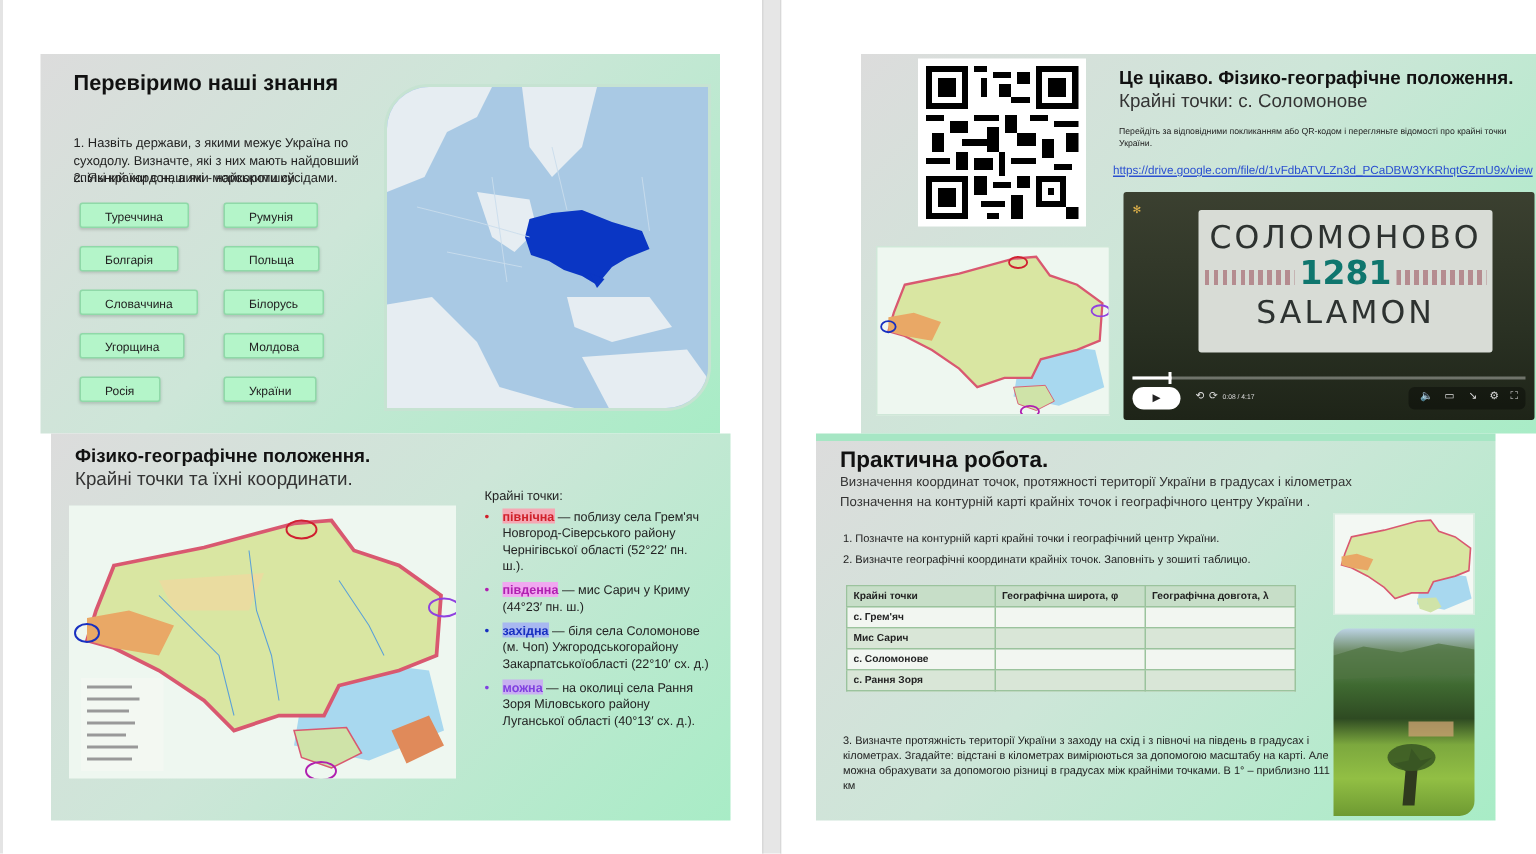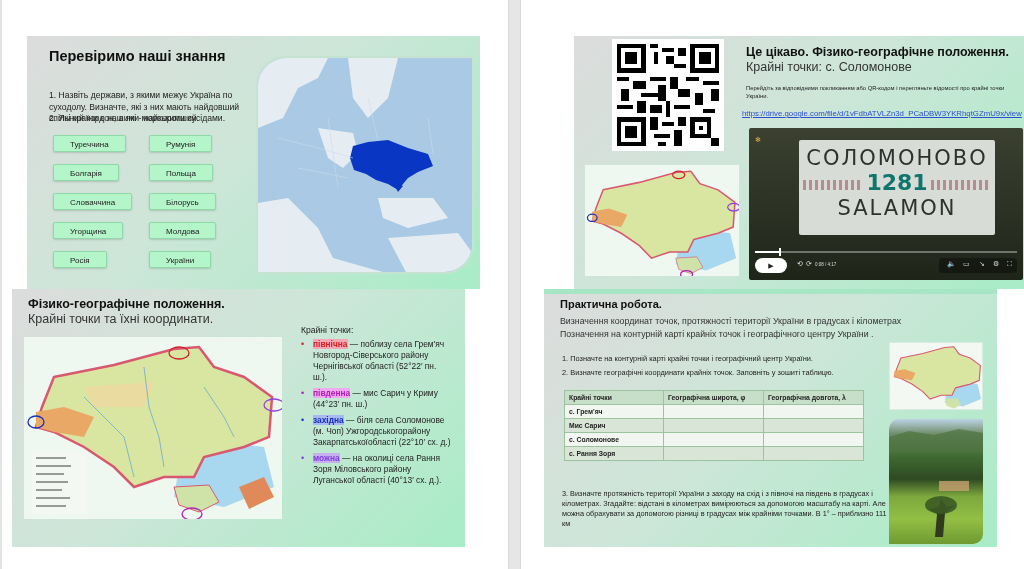--- a/index.html
+++ b/index.html
@@ -3,21 +3,21 @@
 <meta charset="utf-8">
 <style>
   * { box-sizing: border-box; margin: 0; padding: 0; }
   html, body { width: 1024px; height: 569px; overflow: hidden; background: #ffffff; font-family: "Liberation Sans", "DejaVu Sans", sans-serif; }
   .page { position: absolute; top: 0; height: 569px; background: #ffffff; }
   .page-left { left: 0; width: 508px; border-left: 2px solid #e4e4e4; }
   .page-right { left: 521px; width: 503px; }
   .gutter-bar { position: absolute; left: 508px; top: 0; width: 13px; height: 569px; background: #e6e6e6; border-left: 1px solid #d8d8d8; border-right: 1px solid #d8d8d8; }
   .slide { position: absolute; overflow: hidden; background: linear-gradient(135deg, #dcdcdc 0%, #cde6d8 45%, #a8ecc6 100%); }
   .s1 { left: 27px; top: 36px; width: 453px; height: 253px; }
-  .s2 { left: 12px; top: 289px; width: 453px; height: 258px; padding-left: 28px; }
+  .s2 { left: 34px; top: 289px; width: 453px; height: 258px; padding-left: 28px; }
   .s3 { left: 544px; top: 36px; width: 453px; height: 253px; margin-left: 30px; }
   .s4 { left: 544px; top: 289px; width: 453px; height: 258px; border-top: 5px solid #a6e6c4; }
   .title { font-weight: bold; color: #111; }
   .subtitle { color: #333; }
   .txt { color: #222; font-size: 8.6px; line-height: 11.5px; }
   
   .s1 .title { position: absolute; left: 22px; top: 12px; font-size: 14.5px; }
   .s1 .q { position: absolute; left: 22px; width: 210px; }
   .s1 .q1 { top: 54px; }
   .s1 .q2 { top: 77px; }
@@ -49,21 +49,21 @@
   .vprogress { position: absolute; left: 6px; bottom: 27px; width: 262px; height: 2px; background: rgba(255,255,255,0.35); }
   .vprogress .fill { width: 26px; height: 2px; background: #fff; }
   .vprogress .knob { position: absolute; left: 24px; top: -3px; width: 2px; height: 8px; background: #fff; }
   .vcontrols { position: absolute; left: 6px; bottom: 6px; width: 262px; height: 16px; }
   .vplay { position: absolute; left: 0; top: 0; width: 32px; height: 15px; border-radius: 8px; background: #fff; color: #222; font-size: 7px; text-align: center; line-height: 15px; }
   .vic { position: absolute; top: 2px; font-size: 7px; color: #ddd; }
   .vtime { position: absolute; left: 60px; top: 4px; font-size: 4.5px; color: #ddd; }
   .vright { position: absolute; right: 0; top: 0; width: 78px; height: 15px; background: rgba(0,0,0,0.35); border-radius: 4px; }
   .rlogo { position: absolute; left: 6px; top: 8px; width: 18px; height: 14px; color: #e0b24a; font-size: 7px; }
   
-  .s4 .title { position: absolute; left: 16px; top: 4px; font-size: 11px; }
+  .s4 .title { position: absolute; left: 16px; top: 4px; font-size: 15px; }
   .s4 .sub { position: absolute; left: 16px; top: 21px; font-size: 8.8px; line-height: 13px; color: #333; width: 430px; }
   .s4 .steps { position: absolute; left: 18px; top: 58px; font-size: 7.4px; line-height: 14px; color: #222; }
   .tbl { position: absolute; left: 20px; top: 96px; border-collapse: collapse; font-size: 6.8px; color: #222; background: #f5f8f4; }
   .tbl td, .tbl th { border: 1px solid #9bc39d; height: 14px; padding: 0 4px; text-align: left; font-weight: bold; }
   .tbl th { background: #c7dec8; }
   .tbl td.c0 { width: 99px; } .tbl td.c1 { width: 100px; } .tbl td.c2 { width: 100px; }
   .tbl tr:nth-child(odd) td { background: #d9e6d7; }
   .tbl tr:nth-child(even) td { background: #f2f6f1; }
   .s4 .task3 { position: absolute; left: 18px; top: 195px; width: 330px; font-size: 7.3px; line-height: 10px; color: #222; }
   .s4 .ukmap { left: 345px; top: 48px; width: 94px; height: 68px; border: 1px solid #d9ece0; }

